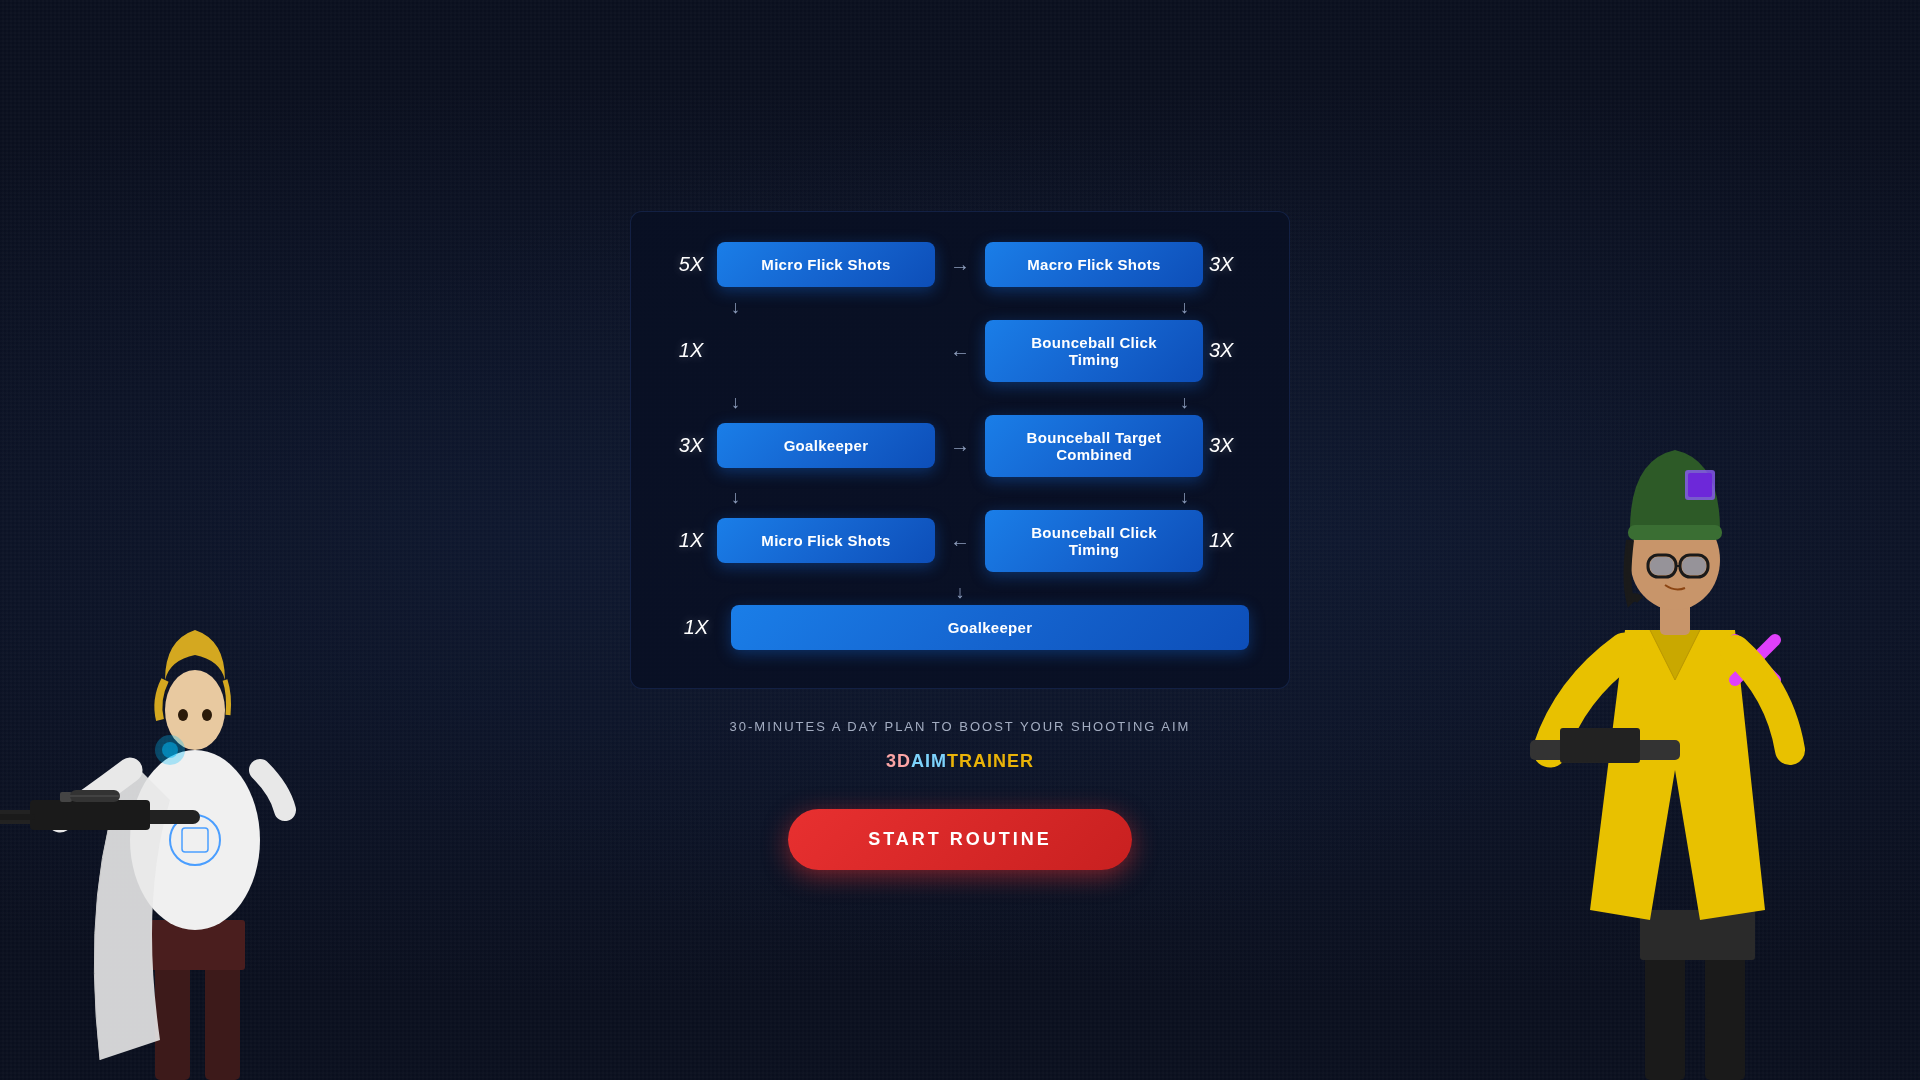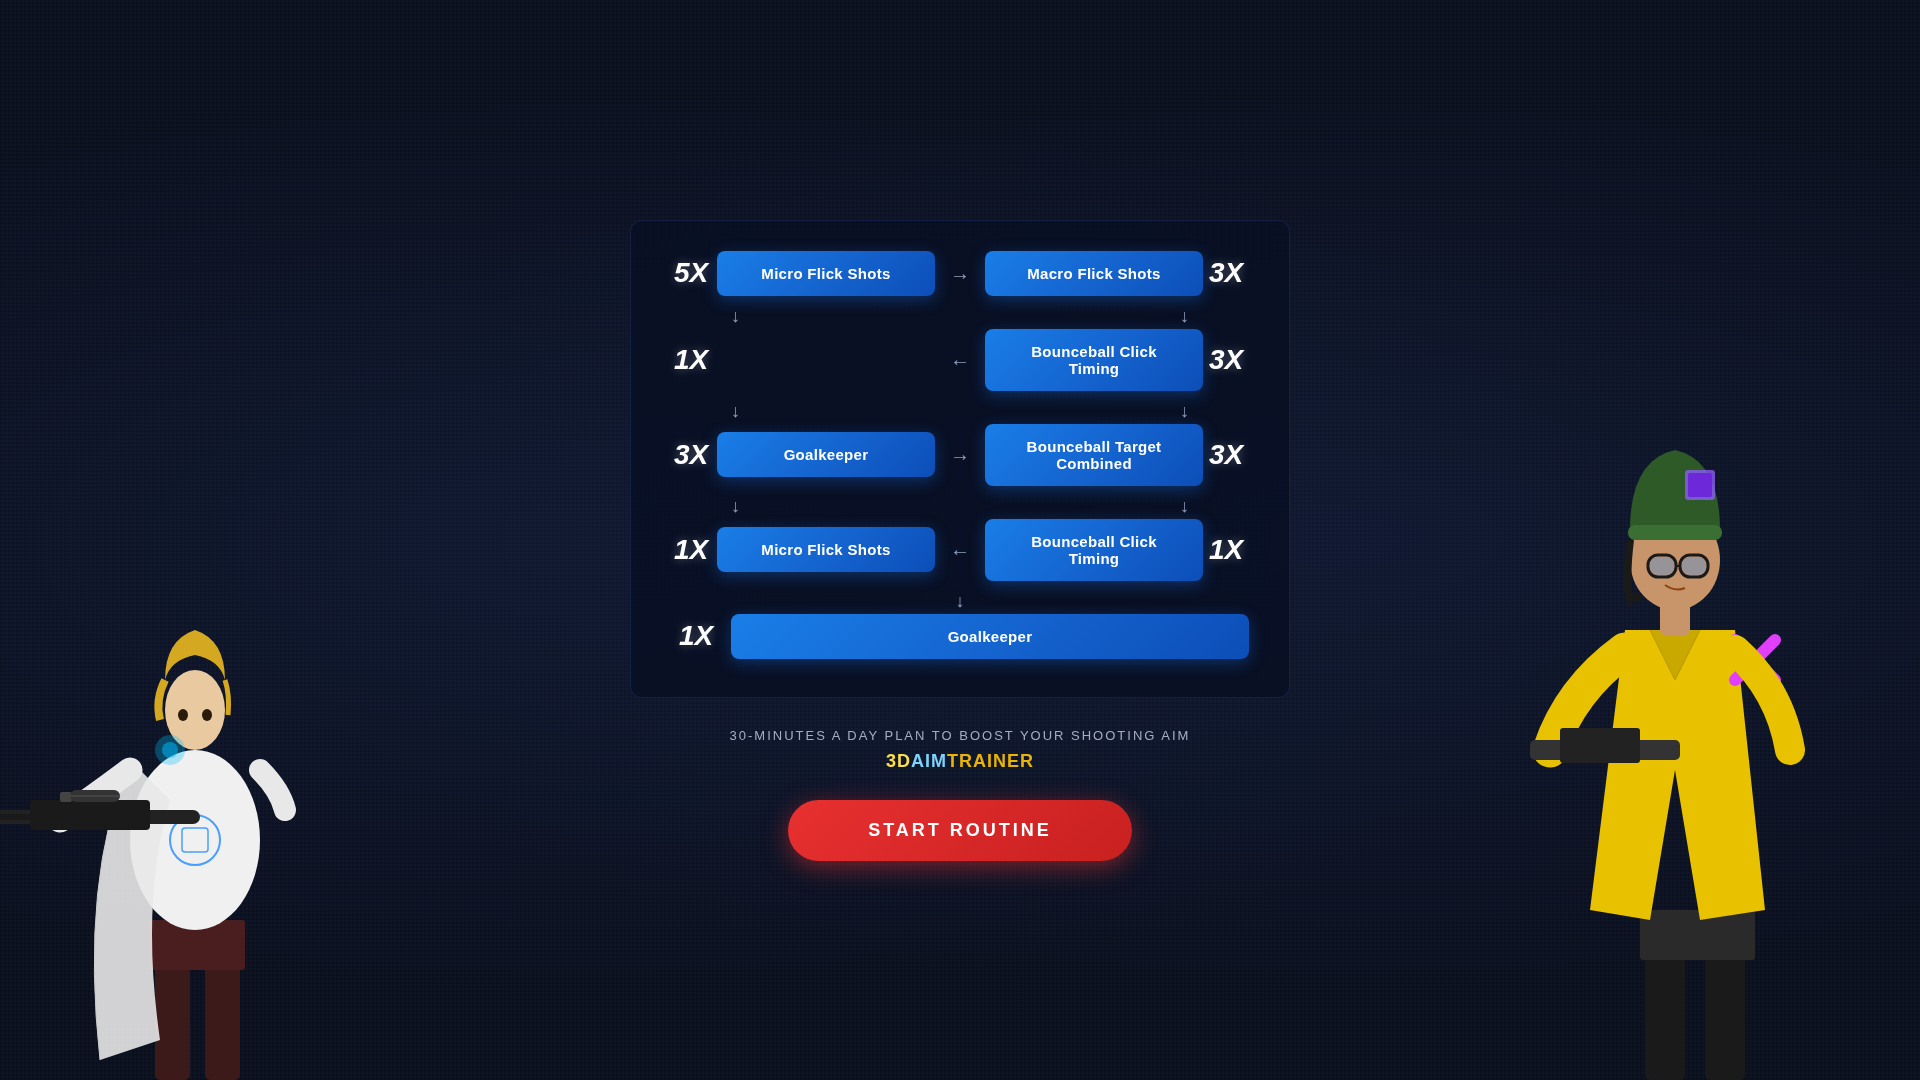--- a/index.html
+++ b/index.html
@@ -84,22 +84,22 @@
       align-items: center;
       gap: 6px;
       flex: 1;
     }
 
     .exercise-block.right-side {
       flex-direction: row-reverse;
     }
 
     .multiplier {
-      font-size: 28px;
-      font-weight: 700;
+      font-size: 20px;
+      font-weight: 400;
       color: #ffffff;
       min-width: 40px;
       text-align: center;
       font-style: italic;
       text-shadow: 0 0 10px rgba(255,255,255,0.3);
     }
 
     .multiplier.right {
       text-align: left;
     }
@@ -132,39 +132,39 @@
     .flow-row.full {
       justify-content: center;
     }
 
     
     .bottom-section {
       margin-top: 30px;
       display: flex;
       flex-direction: column;
       align-items: center;
-      gap: 8px;
+      gap: 17px;
     }
 
     .tagline {
       color: rgba(200, 210, 230, 0.8);
       font-size: 13px;
       letter-spacing: 2px;
       text-transform: uppercase;
       font-weight: 500;
     }
 
     .brand {
       font-size: 18px;
       font-weight: 900;
       letter-spacing: 1px;
     }
 
     .brand-3d {
-      color: #fde047;
+      color: #fca5a5;
     }
 
     .brand-aim {
       color: #7dd3fc;
     }
 
     .brand-trainer {
       color: #eab308;
     }
 

